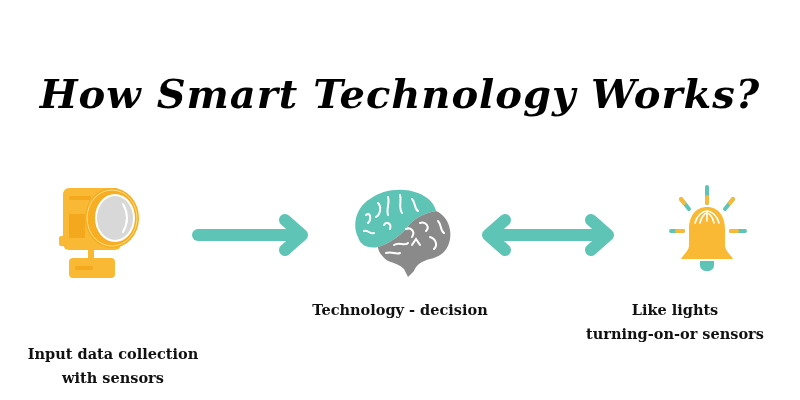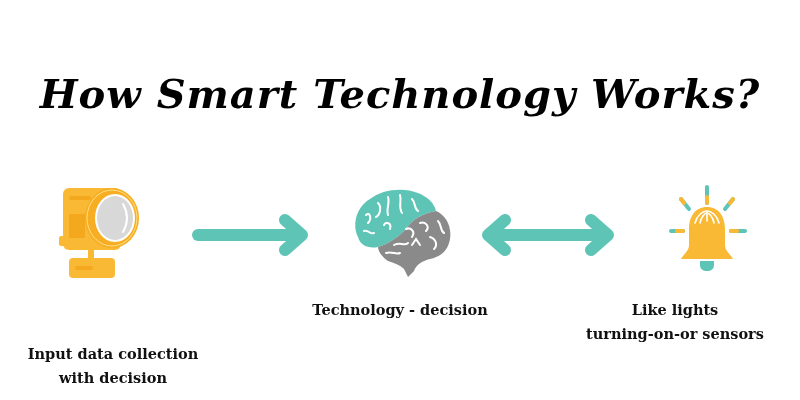--- a/index.html
+++ b/index.html
@@ -137,21 +137,21 @@
         <path d="M49 40 C48 34 44 30 42 30"></path>
         <path d="M42 30 L42 38"></path>
       </g>
 
       <path d="M35 78 L49 78 L49 82 C49 86 46 88 42 88 C38 88 35 86 35 82 Z" fill="#5ec4b6"></path>
     </svg>
   </div>
 
   <div class="label" style="left:18px; top:298px; width:190px;margin-top:44px;">
     <span>Input data collection</span>
-    <span>with decision</span>
+    <span>with sensors</span>
   </div>
 
   <div class="label" style="left:305px; top:298px; width:190px;">
     <span>Technology - decision</span>
   </div>
 
   <div class="label" style="left:580px; top:298px; width:190px;">
     <span>Like lights</span>
     <span>turning-on-or sensors</span>
   </div>

